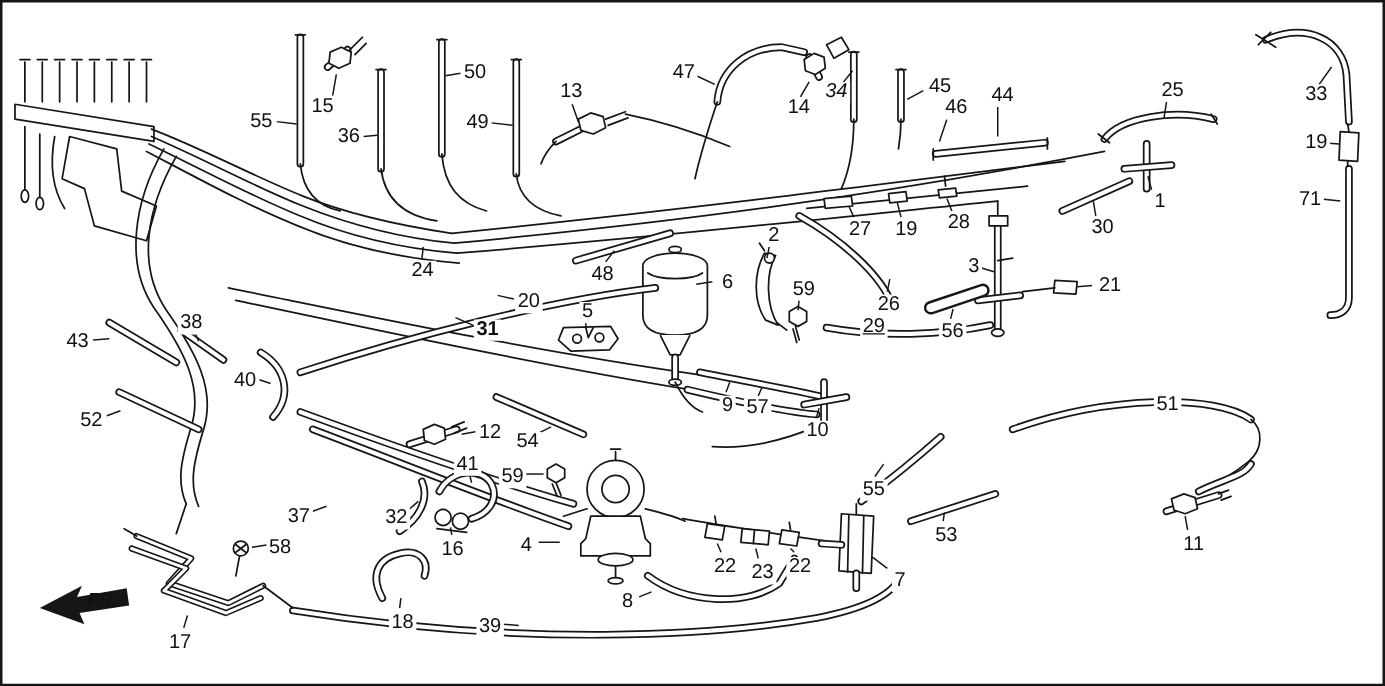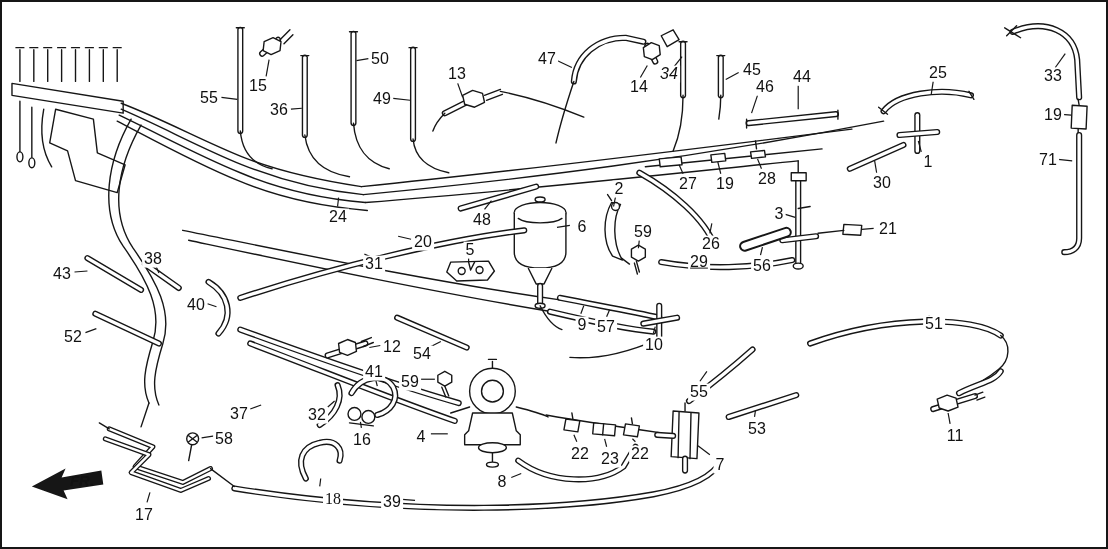--- a/index.html
+++ b/index.html
@@ -512,21 +512,21 @@
       <div class="callout" style="left: 617px; top: 187px;">2</div>
       <div class="callout" style="left: 580px; top: 225px;">6</div>
       <div class="callout" style="left: 641px; top: 230px;">59</div>
       <div class="callout" style="left: 777px; top: 212px;">3</div>
       <div class="callout" style="left: 709px; top: 242px;">26</div>
       <div class="callout" style="left: 886px; top: 227px;">21</div>
       <div class="callout" style="left: 760px; top: 264px;">56</div>
       <div class="callout" style="left: 697px; top: 260px; text-decoration: underline;">29</div>
       <div class="callout" style="left: 421px; top: 240px;">20</div>
       <div class="callout" style="left: 468px; top: 248px;">5</div>
-      <div class="callout" style="left: 372px; top: 262px;">31</div>
+      <div class="callout" style="left: 388px; top: 262px; font-weight: bold;">31</div>
       <div class="callout" style="left: 60px; top: 272px;">43</div>
       <div class="callout" style="left: 151px; top: 257px;">38</div>
       <div class="callout" style="left: 194px; top: 303px;">40</div>
       <div class="callout" style="left: 71px; top: 335px;">52</div>
       <div class="callout" style="left: 580px; top: 323px;">9</div>
       <div class="callout" style="left: 604px; top: 325px;">57</div>
       <div class="callout" style="left: 652px; top: 343px;">10</div>
       <div class="callout" style="left: 932px; top: 307px; margin-top: 15px;">51</div>
       <div class="callout" style="left: 390px; top: 345px;">12</div>
       <div class="callout" style="left: 420px; top: 352px;">54</div>
@@ -538,18 +538,18 @@
       <div class="callout" style="left: 419px; top: 435px;">4</div>
       <div class="callout" style="left: 222px; top: 437px;">58</div>
       <div class="callout" style="left: 578px; top: 452px;">22</div>
       <div class="callout" style="left: 608px; top: 457px;">23</div>
       <div class="callout" style="left: 638px; top: 452px;">22</div>
       <div class="callout" style="left: 718px; top: 463px;">7</div>
       <div class="callout" style="left: 697px; top: 390px;">55</div>
       <div class="callout" style="left: 755px; top: 427px;">53</div>
       <div class="callout" style="left: 953px; top: 434px;">11</div>
       <div class="callout" style="left: 500px; top: 480px;">8</div>
-      <div class="callout" style="left: 331px; top: 497px; font-family: Liberation Serif, serif;">18</div>
+      <div class="callout" style="left: 320px; top: 497px;">18</div>
       <div class="callout" style="left: 390px; top: 500px;">39</div>
       <div class="callout" style="left: 142px; top: 513px;">17</div>
     </div>
 
 </div>
 
 </body></html>

